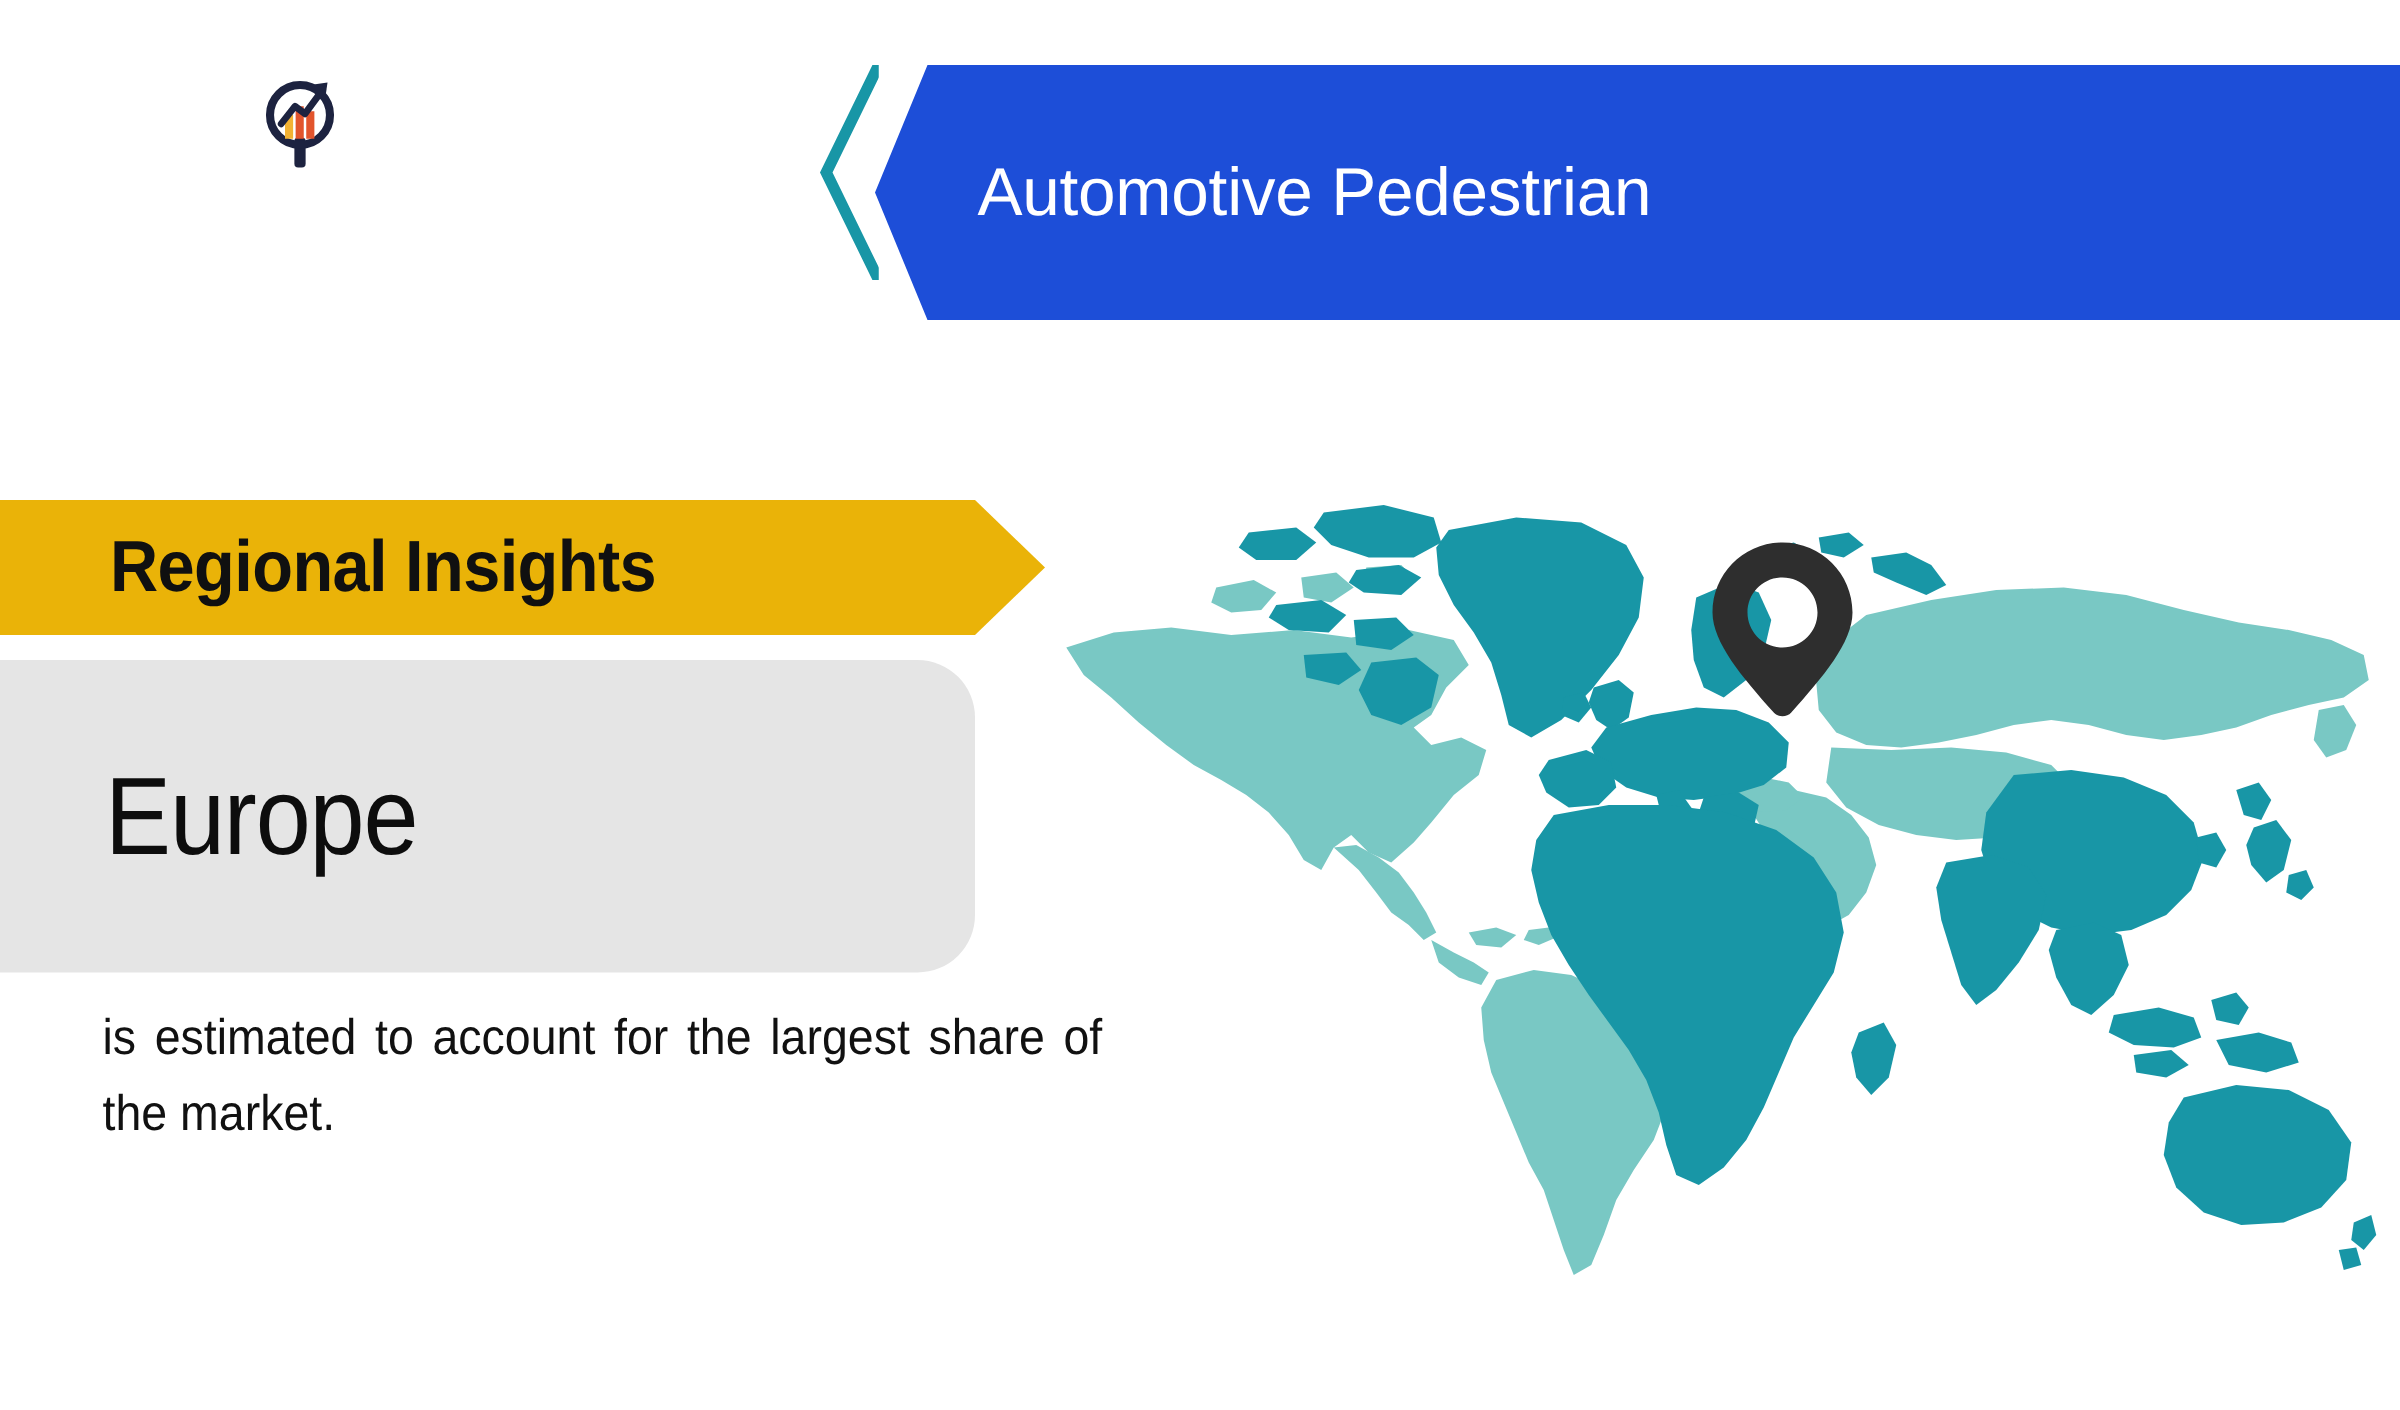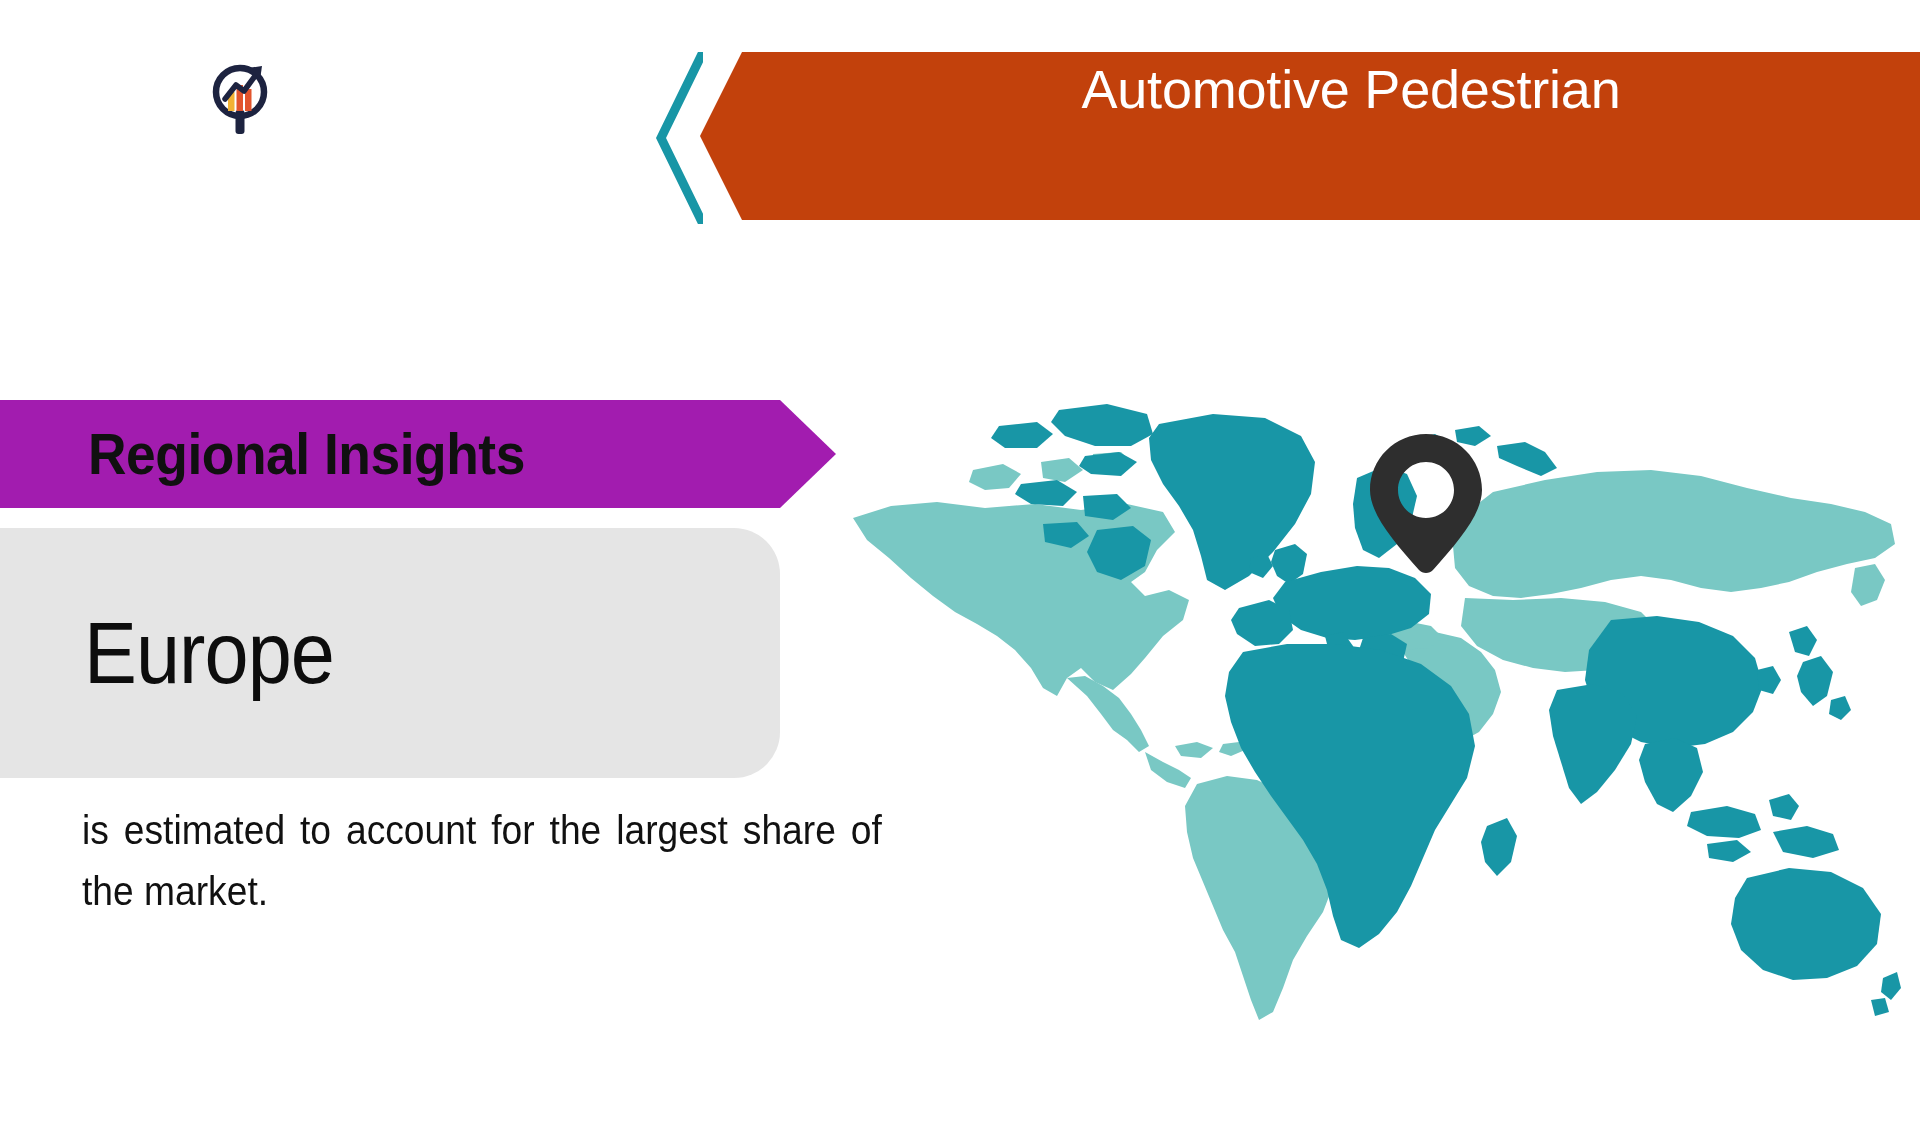--- a/index.html
+++ b/index.html
@@ -89,47 +89,47 @@
     left: 655px;
     top: 52px;
     width: 48px;
     height: 172px;
   }
   #title-banner {
     position: absolute;
     left: 700px;
     top: 52px;
     width: 1220px;
-    height: 168px;
-    background: #c2410c;
+    height: 204px;
+    background: #1d4ed8;
     -webkit-clip-path: polygon(42px 0, 100% 0, 100% 100%, 42px 100%, 0 50%);
     clip-path: polygon(42px 0, 100% 0, 100% 100%, 42px 100%, 0 50%);
     display: flex;
-    flex-direction: row;
+    flex-direction: column;
     justify-content: center;
     padding-left: 82px;
   }
   .title-line {
     font-family: "Liberation Sans", sans-serif;
     font-size: 54px;
     line-height: 74px;
     color: #ffffff;
     font-weight: 400;
     letter-spacing: -0.2px;
     white-space: nowrap;
   }
 
   
   #insights-banner {
     position: absolute;
     left: 0px;
     top: 400px;
     width: 836px;
     height: 108px;
-    background: #a21caf;
+    background: #eab308;
     -webkit-clip-path: polygon(0 0, 780px 0, 836px 50%, 780px 100%, 0 100%);
     clip-path: polygon(0 0, 780px 0, 836px 50%, 780px 100%, 0 100%);
     display: flex;
     align-items: center;
     padding-left: 88px;
   }
   #insights-title {
     font-family: "Liberation Sans", sans-serif;
     font-weight: bold;
     font-size: 58px;

